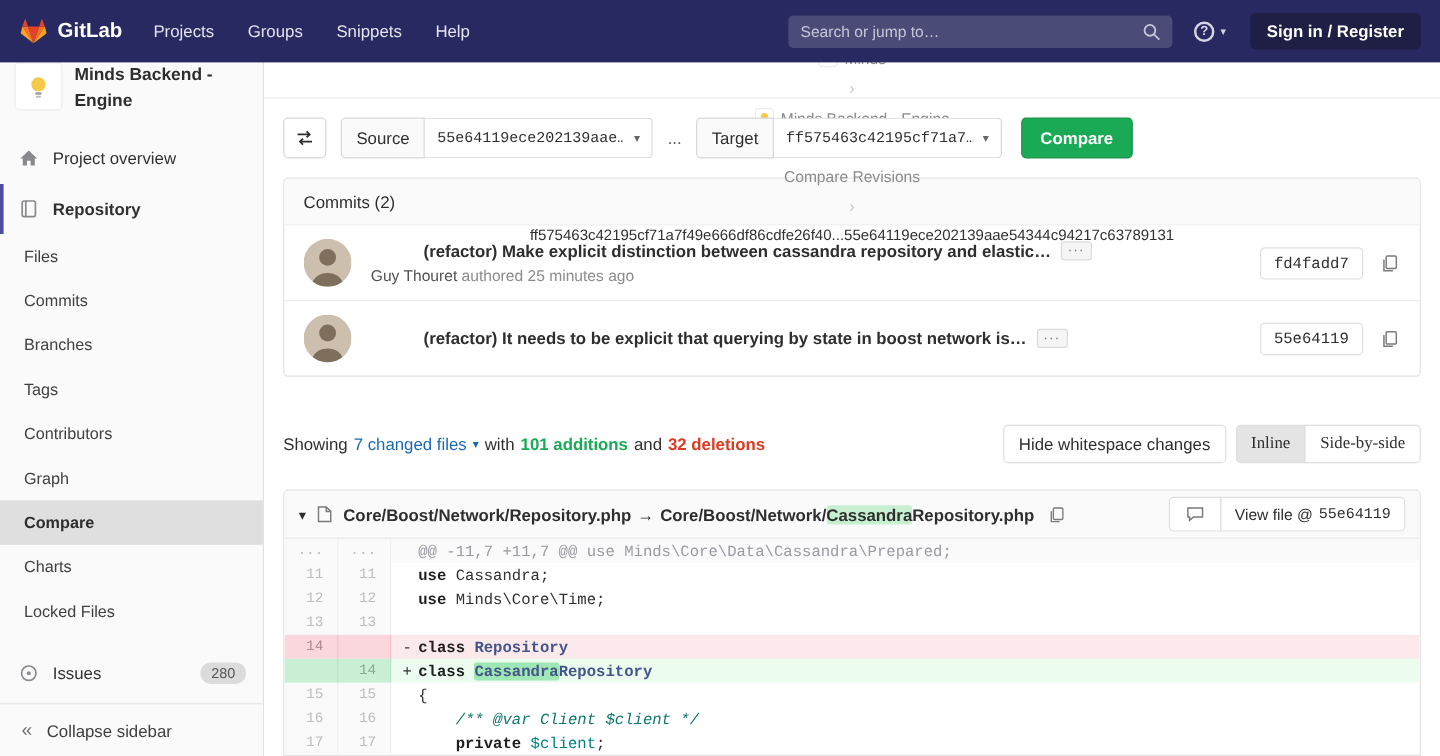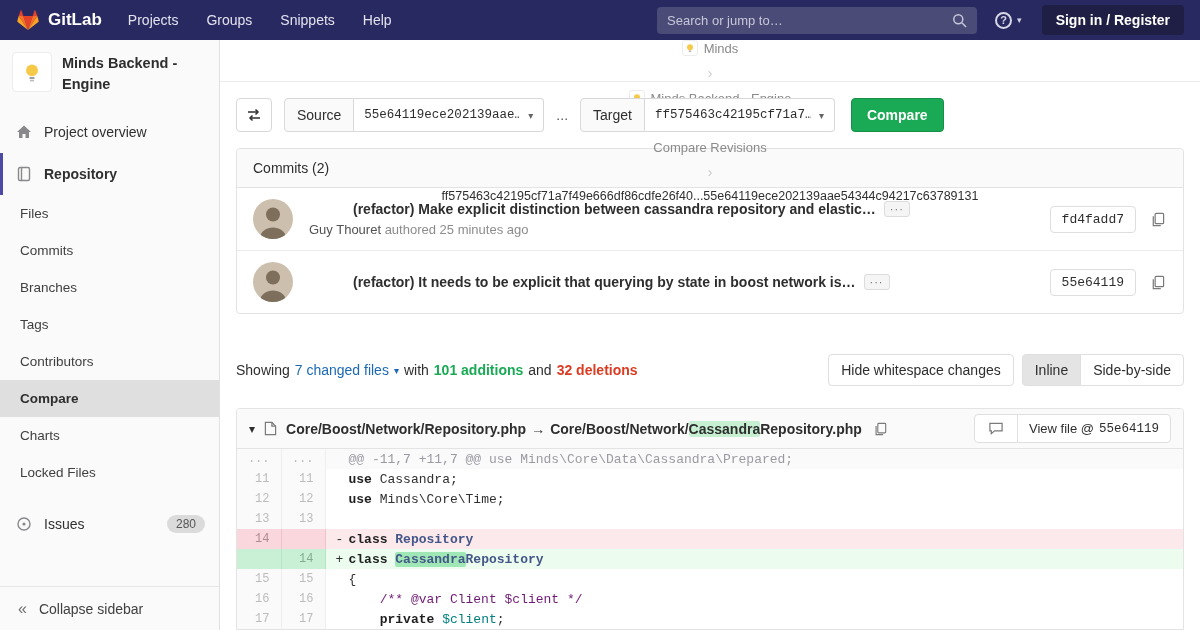--- a/index.html
+++ b/index.html
@@ -1,20 +1,20 @@
 <!DOCTYPE html>
 <html><head>
 <meta charset="utf-8">
 <style>
   * { box-sizing: border-box; margin: 0; padding: 0; }
   html,body { width:1200px; height:630px; overflow:hidden; }
   body { font-family:"Liberation Sans", sans-serif; font-size:14px; color:#2e2e2e; background:#fff; position:relative; }
 
   
-  .navbar { position:absolute; top:0; left:0; right:0; height:40px; background:#292961; display:flex; align-items:center; padding:0 16px; z-index:20; }
+  .navbar { position:absolute; top:0; left:0; right:0; height:52px; background:#292961; display:flex; align-items:center; padding:0 16px; z-index:20; }
   .brand { display:flex; align-items:center; gap:8px; cursor:pointer; }
   .brand-name { color:#fff; font-weight:bold; font-size:17px; }
   .nav-links { display:flex; margin-left:26px; gap:28px; }
   .nav-link { color:#e3e3ef; font-size:14px; cursor:pointer; }
   .nav-spacer { flex:1; }
   .search-box { width:320px; height:27px; background:#4b4b77; border-radius:4px; display:flex; align-items:center; padding:0 10px; }
   .search-input { flex:1; background:transparent; border:none; outline:none; color:#fff; font-size:13px; font-family:inherit; }
   .search-input::placeholder { color:#c7c7da; }
   .help-menu { margin-left:18px; display:flex; align-items:center; gap:5px; color:#d6d6e6; cursor:pointer; }
   .help-circle { width:17px; height:17px; border:2px solid #d6d6e6; border-radius:50%; font-size:11px; font-weight:bold; display:flex; align-items:center; justify-content:center; }
@@ -70,21 +70,21 @@
   .copy-btn { background:none; border:none; cursor:pointer; display:flex; padding:2px; }
 
   .changes-bar { display:flex; align-items:center; margin:40px 16px 0; }
   .changes-text { font-size:14px; color:#2e2e2e; display:flex; align-items:center; gap:5px; }
   .files-link { color:#1b69b6; cursor:pointer; }
   .files-caret { color:#1b69b6; font-size:10px; }
   .additions { color:#1aaa55; font-weight:bold; }
   .deletions { color:#db3b21; font-weight:bold; }
   .changes-actions { margin-left:auto; display:flex; gap:8px; }
   .btn { height:32px; border:1px solid #dfdfdf; background:#fff; border-radius:4px; font-size:14px; color:#2e2e2e; padding:0 12px; cursor:pointer; font-family:inherit; }
-  .btn-group { display:flex; }
+  .btn-group { display:flex;font-family:Liberation Serif, serif; }
   .btn-group .btn:first-child { border-radius:4px 0 0 4px; }
   .btn-group .btn:last-child { border-radius:0 4px 4px 0; margin-left:-1px; }
   .btn.active { background:#e4e4e4; }
 
   .diff-panel { margin:22px 16px 0; border:1px solid #e3e3e3; border-radius:4px 4px 0 0; overflow:hidden; }
   .diff-header { display:flex; align-items:center; background:#fafafa; border-bottom:1px solid #e3e3e3; padding:5px 12px; gap:9px; height:40px; }
   .diff-caret { cursor:pointer; color:#2e2e2e; font-size:12px; }
   .file-path { font-weight:bold; font-size:14px; display:flex; align-items:center; white-space:nowrap; cursor:pointer; }
   .path-arrow { margin:0 5px; font-weight:normal; }
   .hl-green { background:#c7f0d2; border-radius:2px; }
@@ -100,21 +100,21 @@
   .sign { display:inline-block; width:13px; white-space:pre; }
   tr.hunk td.ln { cursor:default; }
   tr.hunk td.code { background:#fafafa; color:#9a9aa2; }
   tr.removed td.ln { background:#f9d7dc; border-right-color:#f0c3cb; color:#b08a91; }
   tr.removed td.code { background:#fbe9eb; }
   tr.added td.ln { background:#c9f0d4; border-right-color:#b4e6c4; color:#83ac8f; }
   tr.added td.code { background:#ecfdf0; }
   .kw { font-weight:bold; color:#1f1f1f; }
   .cls { font-weight:bold; color:#445588; }
   .varname { color:#008080; }
-  .cm { color:#701a75; }
+  .cm { color:#0f766e; font-style:italic; }
   .hl-word { background:#9fe8b6; border-radius:2px; }
 </style>
 </head>
 <body>
 
 <div class="navbar">
   <div class="brand">
     <span style="display:flex">
       <svg width="24" height="24" viewBox="0 0 36 36">
         <path fill="#e24329" d="M18 33 11 12h14Z"></path>
@@ -188,20 +188,23 @@
           <span>Commits</span>
         </div>
       <div class="sub-item">
           <span>Branches</span>
         </div>
       <div class="sub-item">
           <span>Tags</span>
         </div>
       <div class="sub-item">
           <span>Contributors</span>
+        </div>
+      <div class="sub-item">
+          <span>Graph</span>
         </div>
       <div class="sub-item active">
           <span>Compare</span>
         </div>
       <div class="sub-item">
           <span>Charts</span>
         </div>
       <div class="sub-item">
           <span>Locked Files</span>
         </div>

